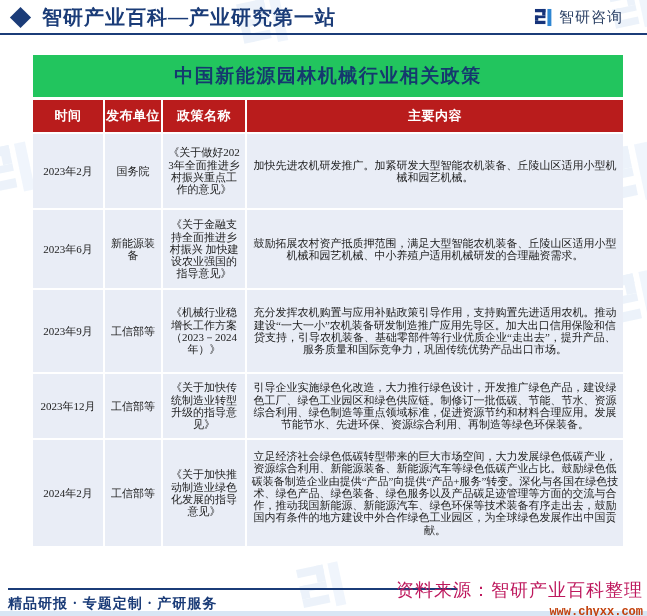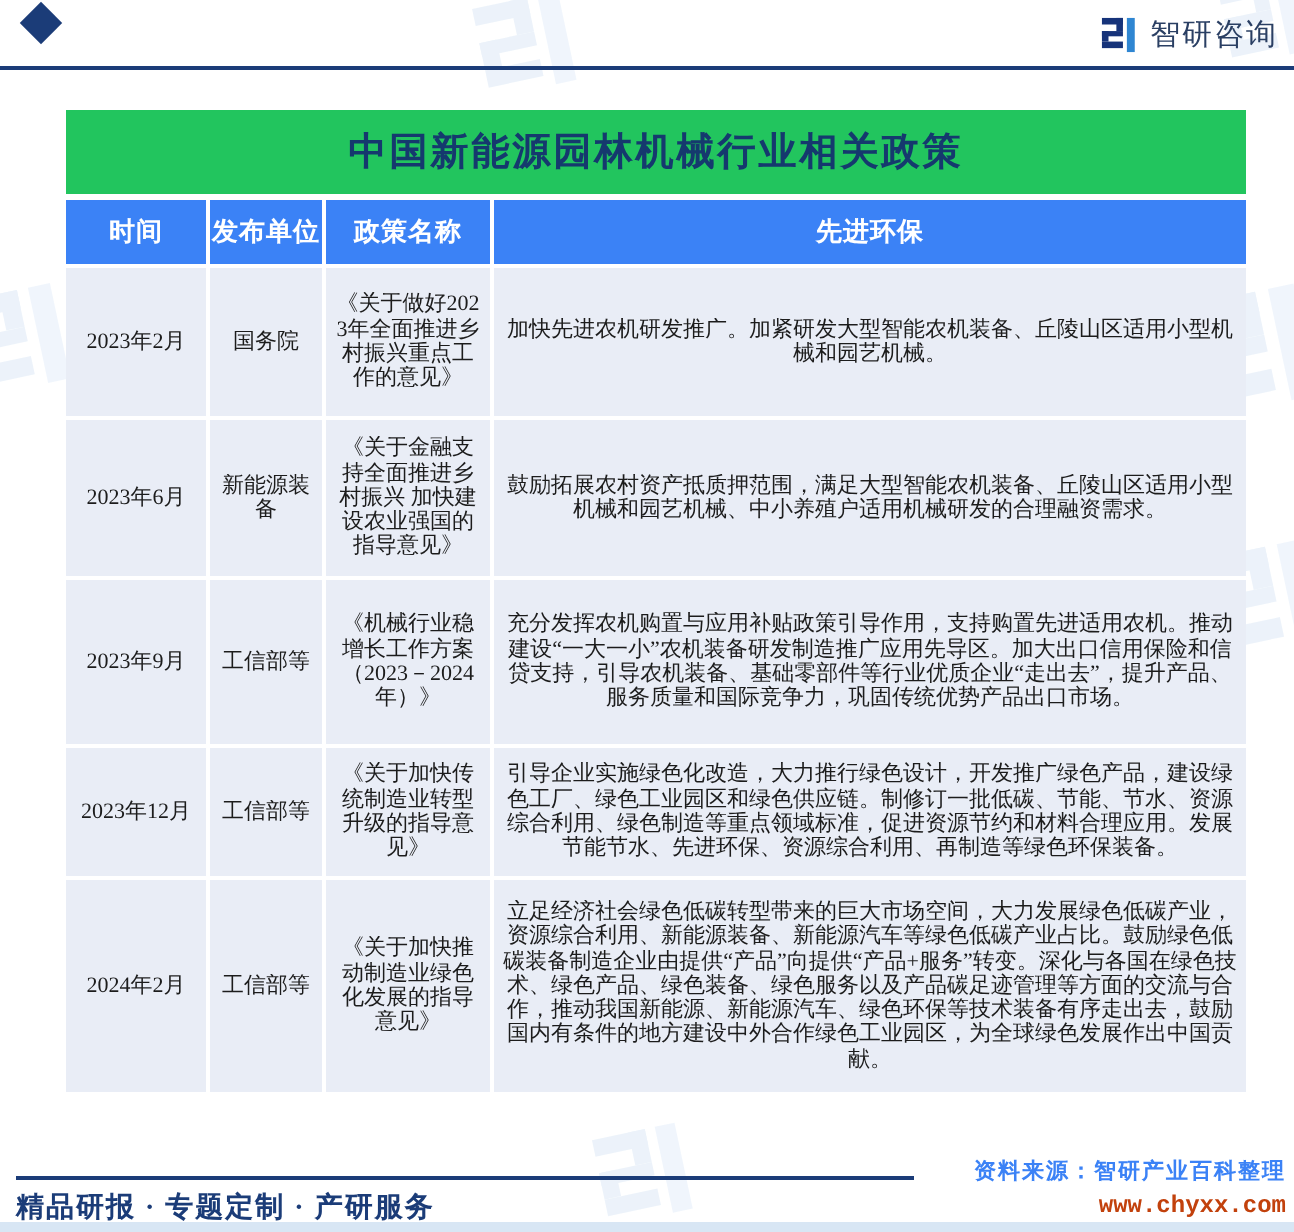--- a/index.html
+++ b/index.html
@@ -16,21 +16,21 @@
   }
   .brand-left{position:absolute;left:9px;top:4px;display:flex;align-items:center;}
   .diamond{
     width:15px;height:15px;background:#1b3c78;transform:rotate(45deg);
     display:inline-block;margin:0 14px 0 4px;flex:0 0 auto;
   }
   .site-title{
     font-size:20px;font-weight:bold;color:#1b3c78;letter-spacing:1px;white-space:nowrap;
   }
   .brand-right{
-    position:absolute;right:8px;top:7px;display:flex;align-items:center;gap:5px;
+    position:absolute;right:24px;top:7px;display:flex;align-items:center;gap:5px;
   }
   .brand-right .brand-name{font-size:15px;color:#2a3f63;letter-spacing:1px;}
   .logomark{display:block;}
   .logomark{--c1:#16337a;--c2:#2f86d2;}
   
   .wm{position:absolute;opacity:0.55;z-index:0;pointer-events:none;}
   .wm .logomark{--c1:#dde9f6;--c2:#e4eefa;}
   
   .main{position:absolute;left:33px;top:55px;width:590px;z-index:2;}
   .table-title-bar{
@@ -44,21 +44,21 @@
     width:590px;table-layout:fixed;border-collapse:separate;border-spacing:0;
     background:#ffffff;
   }
   table.policy th,table.policy td{
     box-sizing:border-box;vertical-align:middle;
     border-right:2px solid #ffffff;border-bottom:2px solid #ffffff;
     overflow:hidden;
   }
   table.policy th:last-child,table.policy td:last-child{border-right:none;}
   table.policy th{
-    background:#3b82f6;color:#ffffff;font-weight:bold;font-size:13px;
+    background:#b91c1c;color:#ffffff;font-weight:bold;font-size:13px;
     height:34px;text-align:center;padding:0 1px;letter-spacing:0.5px;
   }
   table.policy td{
     background:#e9edf6;font-size:11px;line-height:1.12;color:#1c1c1c;
     text-align:center;padding:2px 3px;word-break:break-all;
   }
   td.col-content{text-align:left;padding:2px 8px;}
   tr.r1 td{height:76px;} tr.r2 td{height:80px;} tr.r3 td{height:84px;margin-left:44px;}
   tr.r4 td{height:66px;} tr.r5 td{height:108px;}
   .cw{overflow:hidden;}
@@ -69,21 +69,21 @@
     position:absolute;left:8px;top:588px;width:449px;height:0;
     border-top:2px solid #1b3c78;z-index:3;
   }
   .footer-services{
     position:absolute;left:8px;top:595px;font-size:14px;font-weight:bold;
     color:#1b3c78;letter-spacing:1px;z-index:3;white-space:nowrap;
   }
   .footer-right{
     position:absolute;right:4px;top:578px;text-align:right;z-index:3;
   }
-  .footer-source{font-size:11px;font-weight:bold;color:#3b82f6;letter-spacing:1px;}
+  .footer-source{font-size:18px;font-weight:normal;color:#be185d;letter-spacing:1px;}
   .footer-website{
     font-size:12px;font-weight:bold;color:#c2410c;margin-top:3px;
     font-family:"Liberation Mono","DejaVu Sans Mono",monospace;
   }
   .bottom-strip{
     position:absolute;left:0;bottom:0;width:647px;height:5px;background:#d8e6f4;z-index:1;
   }
 </style>
 </head>
 <body>
@@ -145,20 +145,21 @@
       <rect x="3" y="13" width="16" height="4" fill="var(--c1)"></rect>
       <rect x="3" y="13" width="5" height="8" fill="var(--c1)"></rect>
       <rect x="3" y="21" width="16" height="5" fill="var(--c1)"></rect>
       <rect x="22" y="3" width="6" height="26" fill="var(--c2)"></rect>
     </svg>
 </div>
 
 <div class="site-header">
   <div class="brand-left">
     <span class="diamond"></span>
+    <span class="site-title">智研产业百科—产业研究第一站</span>
   </div>
   <div class="brand-right">
     <svg class="logomark" width="21" height="21" viewBox="0 0 32 32">
         <rect x="3" y="3" width="16" height="5" fill="var(--c1)"></rect>
         <rect x="14" y="3" width="5" height="10" fill="var(--c1)"></rect>
         <rect x="3" y="13" width="16" height="4" fill="var(--c1)"></rect>
         <rect x="3" y="13" width="5" height="8" fill="var(--c1)"></rect>
         <rect x="3" y="21" width="16" height="5" fill="var(--c1)"></rect>
         <rect x="22" y="3" width="6" height="26" fill="var(--c2)"></rect>
       </svg>
@@ -175,21 +176,21 @@
         <col style="width:72px">
         <col style="width:58px">
         <col style="width:84px">
         <col style="width:376px">
       </colgroup>
     <thead>
       <tr>
         <th>时间</th>
         <th>发布单位</th>
         <th>政策名称</th>
-        <th>先进环保</th>
+        <th>主要内容</th>
       </tr>
     </thead>
     <tbody>
       <tr class="r1">
         <td>
             <div class="cw">2023年2月</div>
           </td>
         <td>
             <div class="cw">国务院</div>
           </td>

